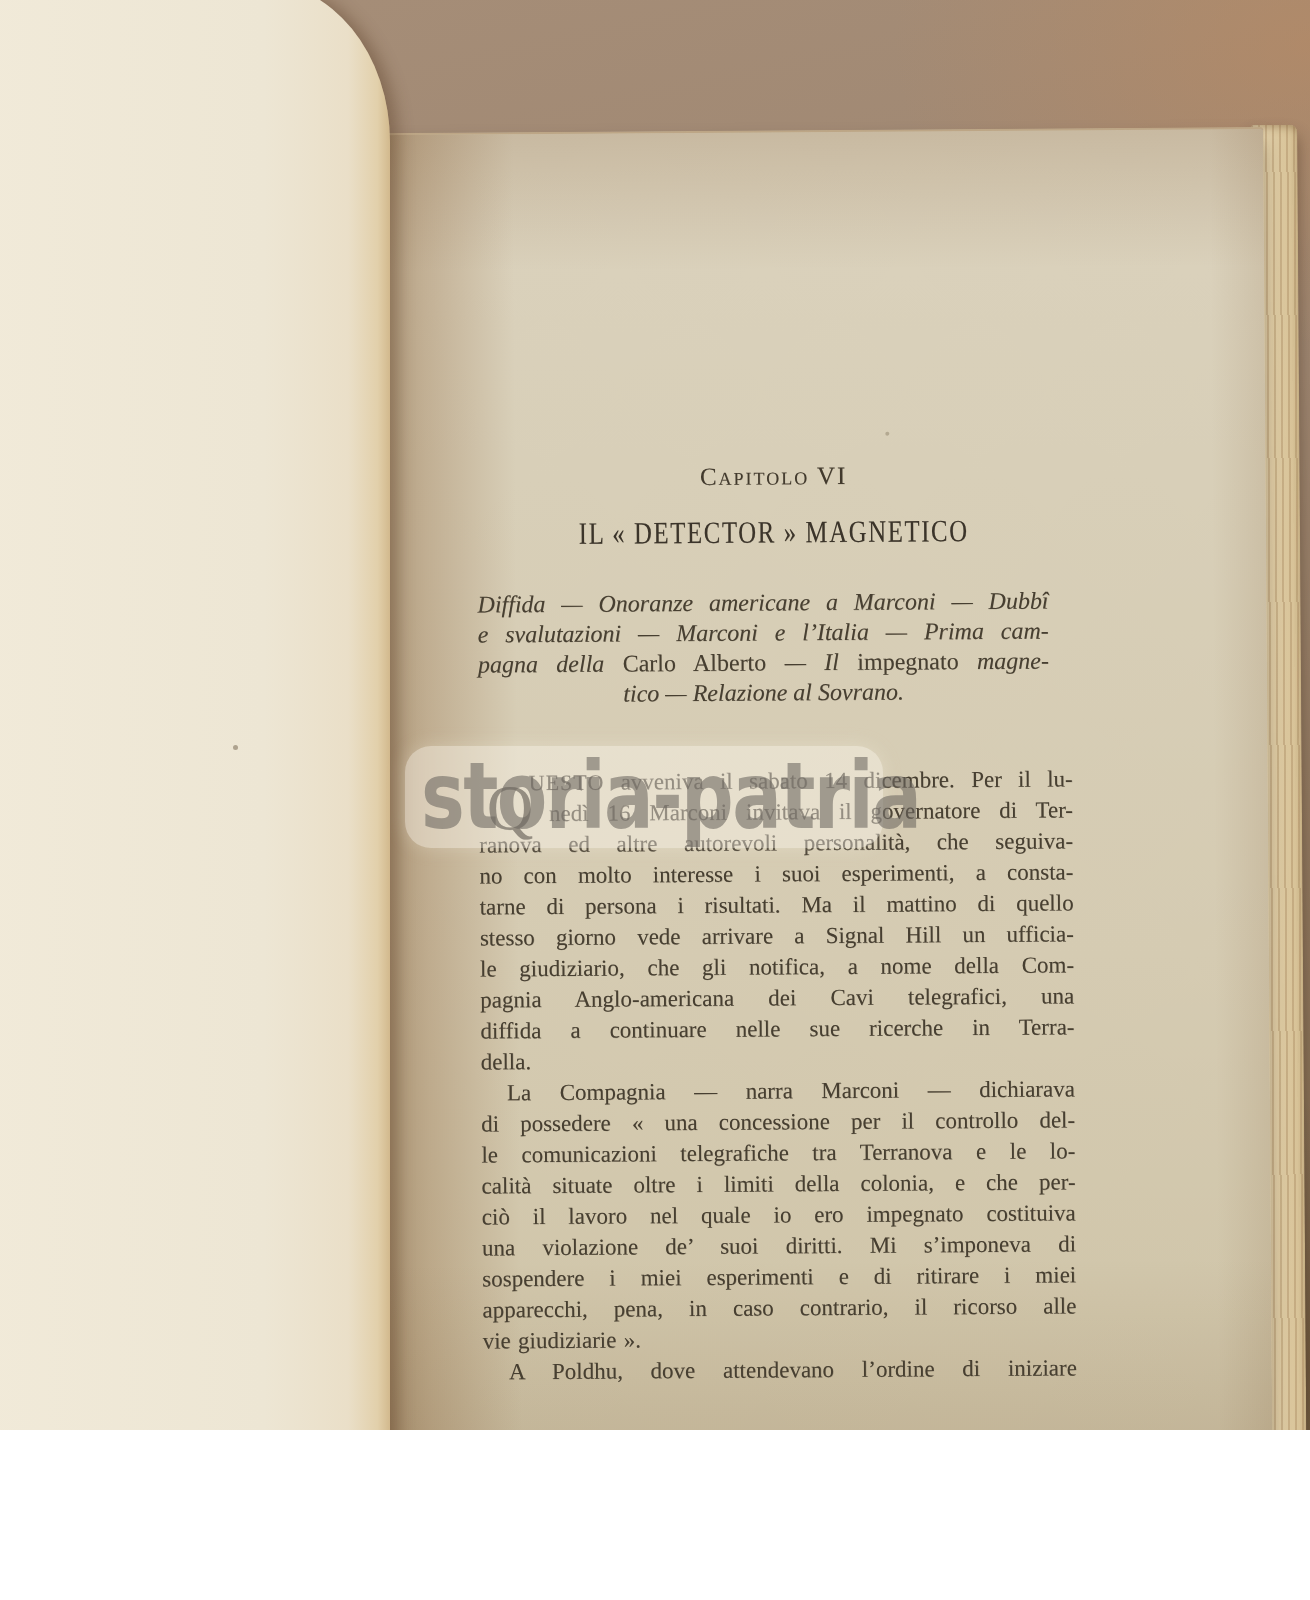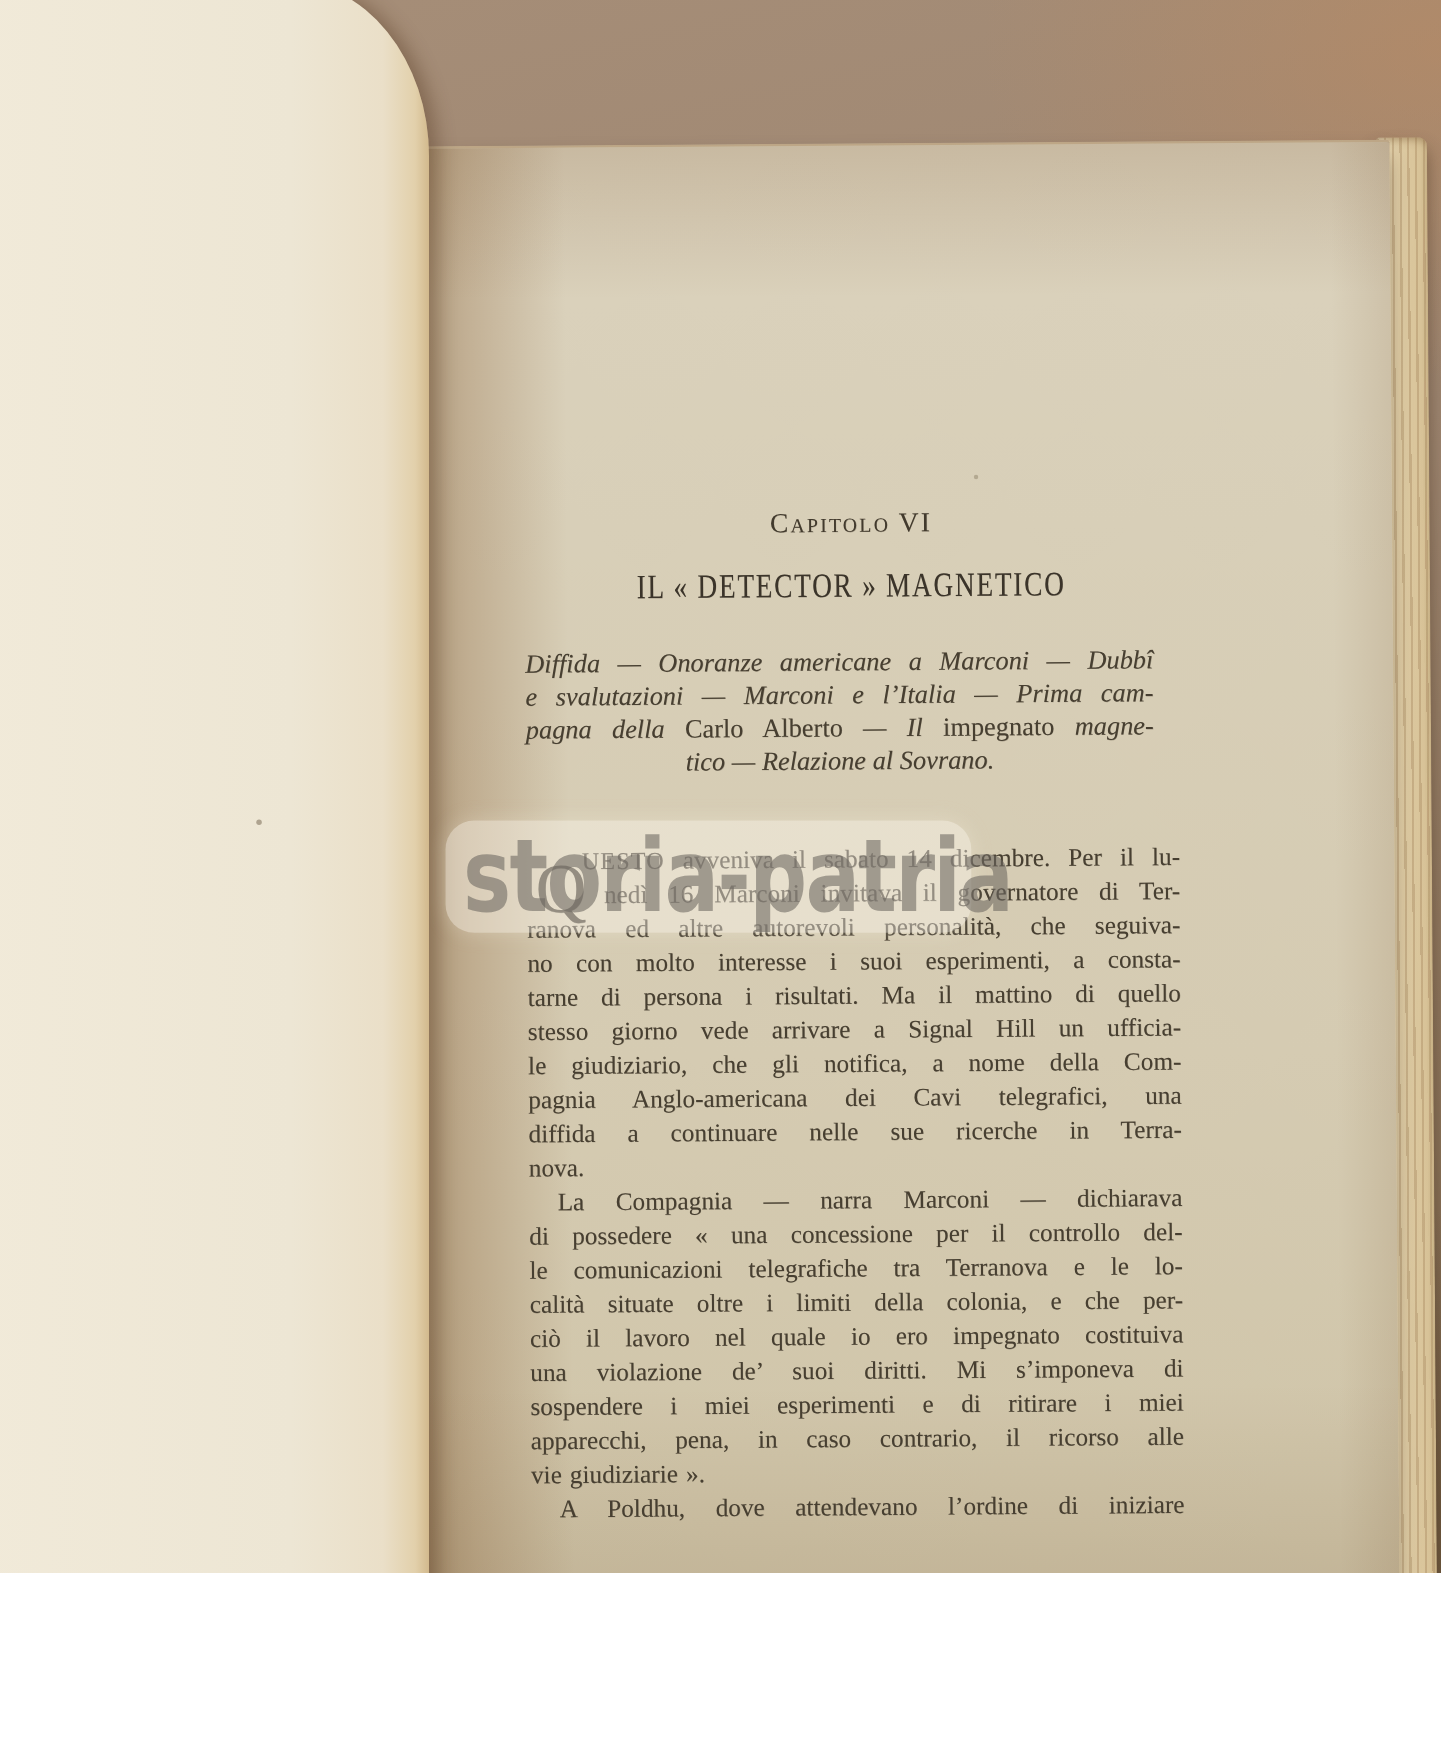--- a/index.html
+++ b/index.html
@@ -114,21 +114,21 @@
         <div id="body-lines">
             <div class="ln" style="padding-left: 50px;"><span class="sc">UESTO</span><span> avveniva il sabato 14 dicembre. Per il lu-</span></div>
             <div class="ln" style="padding-left: 70px;"><span>nedì 16 Marconi invitava il governatore di Ter-</span></div>
             <div class="ln"><span>ranova ed altre autorevoli personalità, che seguiva-</span></div>
             <div class="ln"><span>no con molto interesse i suoi esperimenti, a consta-</span></div>
             <div class="ln"><span>tarne di persona i risultati. Ma il mattino di quello</span></div>
             <div class="ln"><span>stesso giorno vede arrivare a Signal Hill un ufficia-</span></div>
             <div class="ln"><span>le giudiziario, che gli notifica, a nome della Com-</span></div>
             <div class="ln"><span>pagnia Anglo-americana dei Cavi telegrafici, una</span></div>
             <div class="ln"><span>diffida a continuare nelle sue ricerche in Terra-</span></div>
-            <div class="ln left"><span>nova.</span></div>
+            <div class="ln left"><span>della.</span></div>
             <div class="ln" style="padding-left: 26px;"><span>La Compagnia — narra Marconi — dichiarava</span></div>
             <div class="ln"><span>di possedere « una concessione per il controllo del-</span></div>
             <div class="ln"><span>le comunicazioni telegrafiche tra Terranova e le lo-</span></div>
             <div class="ln"><span>calità situate oltre i limiti della colonia, e che per-</span></div>
             <div class="ln"><span>ciò il lavoro nel quale io ero impegnato costituiva</span></div>
             <div class="ln"><span>una violazione de’ suoi diritti. Mi s’imponeva di</span></div>
             <div class="ln"><span>sospendere i miei esperimenti e di ritirare i miei</span></div>
             <div class="ln"><span>apparecchi, pena, in caso contrario, il ricorso alle</span></div>
             <div class="ln left"><span>vie giudiziarie ».</span></div>
             <div class="ln" style="padding-left: 26px;"><span>A Poldhu, dove attendevano l’ordine di iniziare</span></div>

